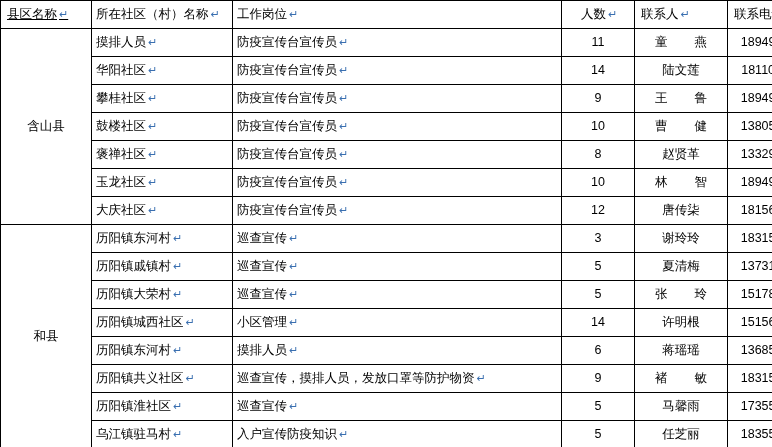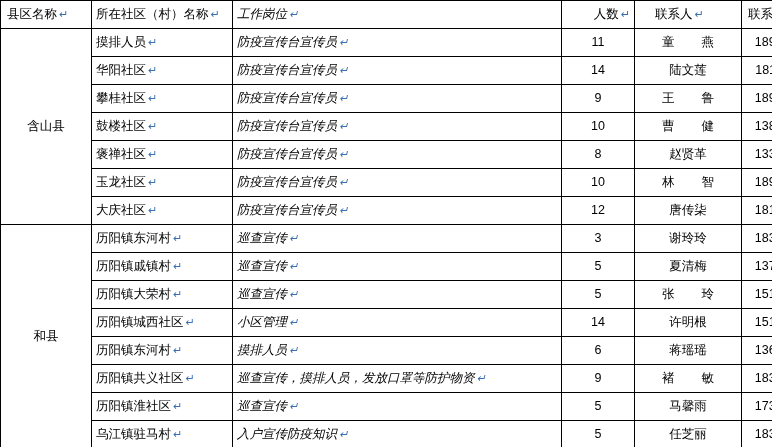--- a/index.html
+++ b/index.html
@@ -29,28 +29,28 @@
     vertical-align: middle;
     white-space: nowrap;
     overflow: hidden;
   }
   thead td {
     font-size: 12.5px;
     text-align: left;
   }
   .col-county   { width: 80px;  text-align: center; }
   .col-village  { width: 132px; text-align: left; padding-left: 8px; }
-  .col-post     { width: 320px; text-align: left; padding-left: 8px; font-style: italic; }
+  .col-post     { width: 320px; text-align: left; padding-left: 8px; }
   .col-count    { width: 62px;  text-align: center; }
   .col-contact  { width: 82px;  text-align: center; }
   .col-phone    { width: 92px;  text-align: center; }
 
-  thead .col-county  { text-align: left; padding-left: 6px; }
-  thead .col-count   { text-align: right; padding-left: 6px; }
-  thead .col-contact { text-align: left; padding-left: 20px; }
+  thead .col-county  { text-align: left; padding-left: 6px; text-decoration: underline; }
+  thead .col-count   { text-align: center; padding-left: 6px; }
+  thead .col-contact { text-align: left; padding-left: 6px; }
   thead .col-phone   { text-align: left; padding-left: 6px; }
 
   .county-cell {
     vertical-align: middle;
     font-size: 12.5px;
   }
   .pilcrow {
     color: #3a6fb0;
     font-size: 11px;
     margin-left: 2px;

